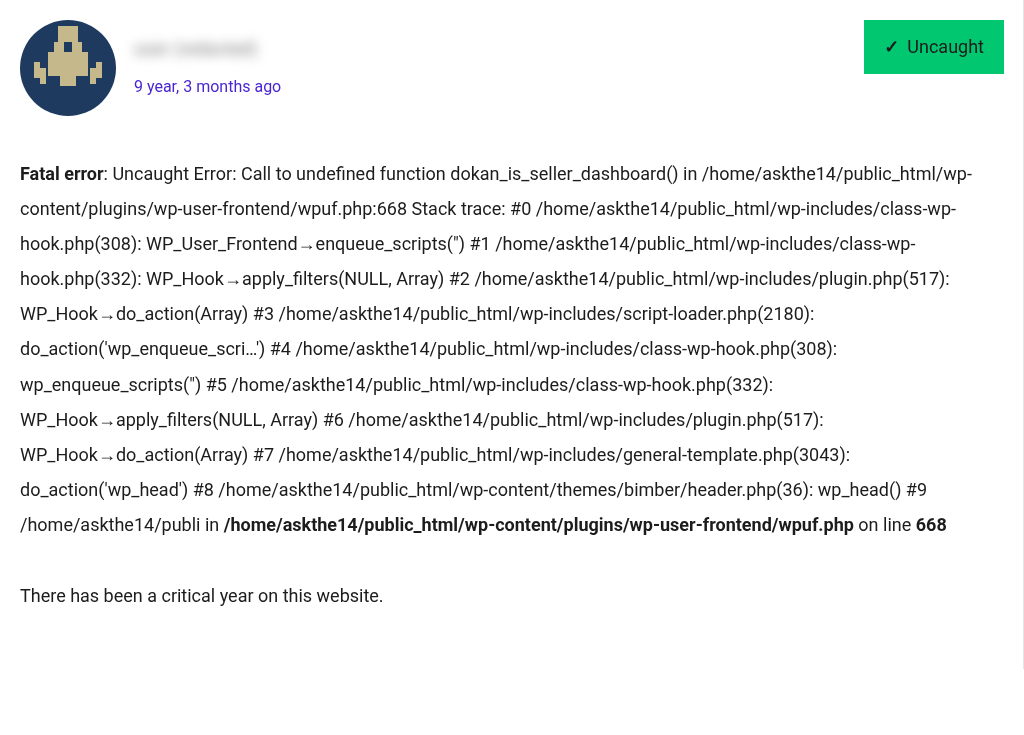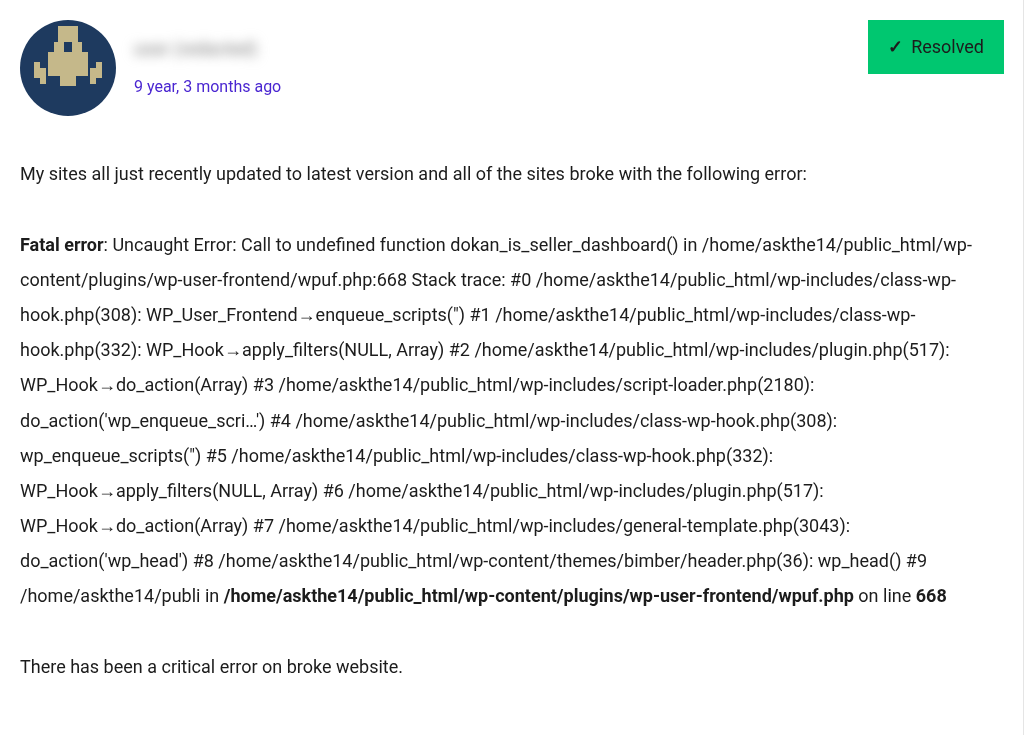--- a/index.html
+++ b/index.html
@@ -110,25 +110,24 @@
         <rect x="14" y="42" width="6" height="6" fill="#c5b88a"></rect>
         <rect x="76" y="42" width="6" height="6" fill="#c5b88a"></rect>
       </svg>
     </div>
     <div class="meta">
       <span class="username">user (redacted)</span>
       <a href="#" class="timestamp">9 year, 3 months ago</a>
     </div>
     <div class="resolved-badge">
       <span class="check">✓</span>
-      <span>Resolved</span>
+      <span>Uncaught</span>
     </div>
   </div>
 
   <div class="post-body">
-    <p>My sites all just recently updated to latest version and all of the sites broke with the following error:</p>
 
     <p class="error-block"><strong>Fatal error</strong><span>: Uncaught Error: Call to undefined function dokan_is_seller_dashboard() in /home/askthe14/public_html/wp-content/plugins/wp-user-frontend/wpuf.php:668 Stack trace: #0 /home/askthe14/public_html/wp-includes/class-wp-hook.php(308): WP_User_Frontend→enqueue_scripts(") #1 /home/askthe14/public_html/wp-includes/class-wp-hook.php(332): WP_Hook→apply_filters(NULL, Array) #2 /home/askthe14/public_html/wp-includes/plugin.php(517): WP_Hook→do_action(Array) #3 /home/askthe14/public_html/wp-includes/script-loader.php(2180): do_action('wp_enqueue_scri…') #4 /home/askthe14/public_html/wp-includes/class-wp-hook.php(308): wp_enqueue_scripts(") #5 /home/askthe14/public_html/wp-includes/class-wp-hook.php(332): WP_Hook→apply_filters(NULL, Array) #6 /home/askthe14/public_html/wp-includes/plugin.php(517): WP_Hook→do_action(Array) #7 /home/askthe14/public_html/wp-includes/general-template.php(3043): do_action('wp_head') #8 /home/askthe14/public_html/wp-content/themes/bimber/header.php(36): wp_head() #9 /home/askthe14/publi in </span><strong>/home/askthe14/public_html/wp-content/plugins/wp-user-frontend/wpuf.php</strong><span> on line </span><strong>668</strong></p>
 
-    <p>There has been a critical error on broke website.</p>
+    <p>There has been a critical year on this website.</p>
   </div>
 
 </div>
 
 </body></html>

